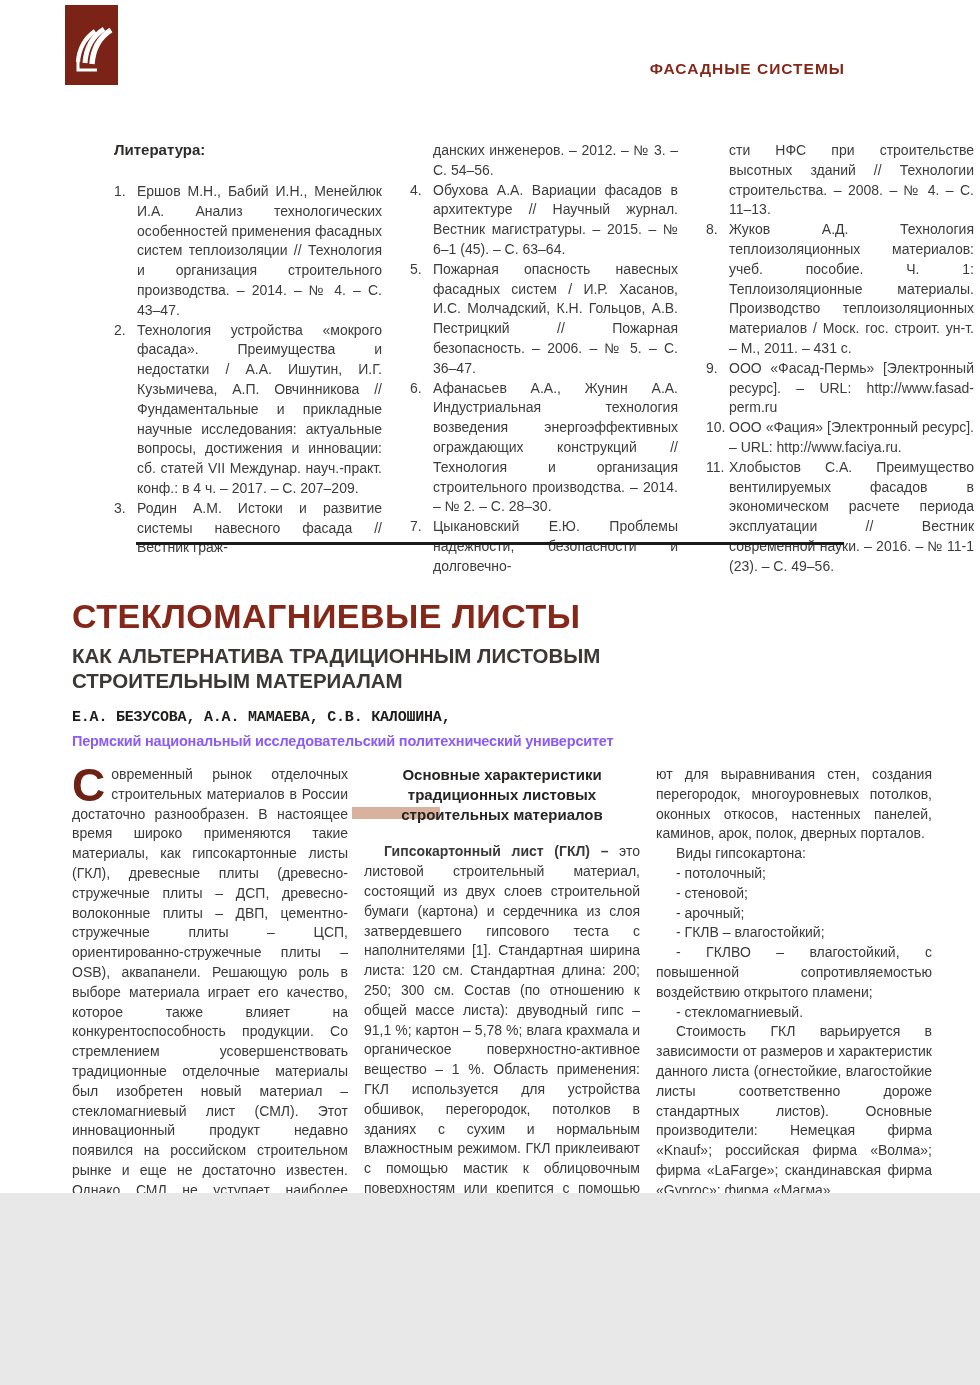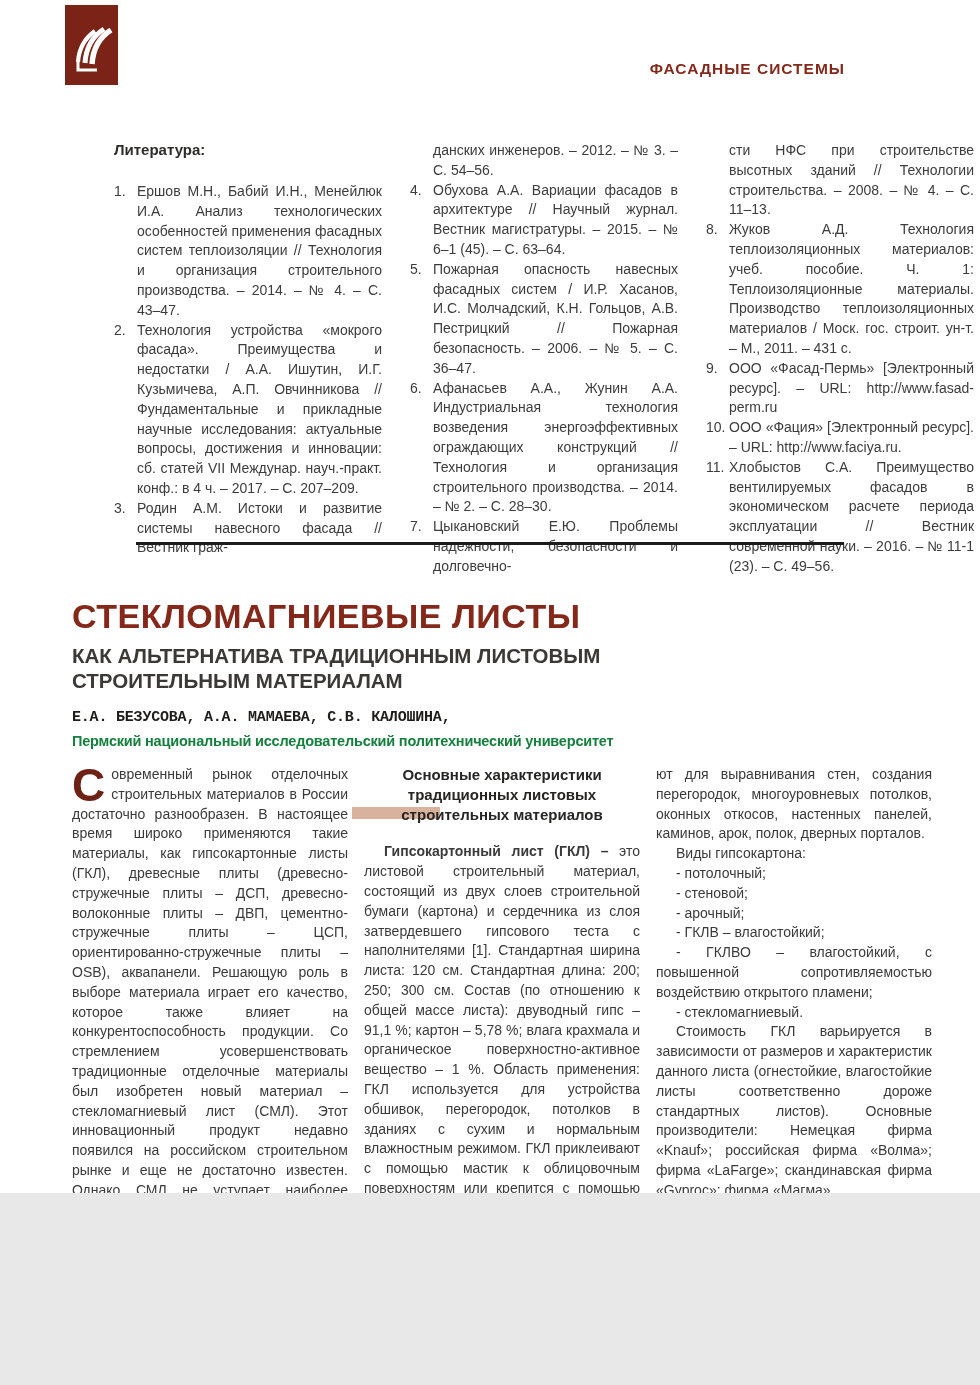--- a/index.html
+++ b/index.html
@@ -68,21 +68,21 @@
     margin-top:8px;width:545px;
     font-size:20.5px;font-weight:bold;line-height:1.22;
     color:var(--subtitle_text,#3c3836);
   }
   .article-authors{
     margin-top:16px;
     font-size:15px;font-weight:bold;color:#1f1d1c;letter-spacing:-.2px;font-family:Liberation Mono, monospace;
   }
   .article-affiliation{
     margin-top:7px;
-    font-size:14.5px;font-weight:bold;color:#15803d;letter-spacing:-.2px;
+    font-size:14.5px;font-weight:bold;color:#8b5cf6;letter-spacing:-.2px;
   }
   
   .body-cols{
     position:absolute;left:72px;top:765px;width:860px;
     display:flex;gap:16px;
   }
   .body-col{flex:1 1 0;}
   .body-col p{
     font-size:14px;line-height:19.8px;text-align:justify;
     text-indent:20px;color:var(--body_text,#3a3a3a);

